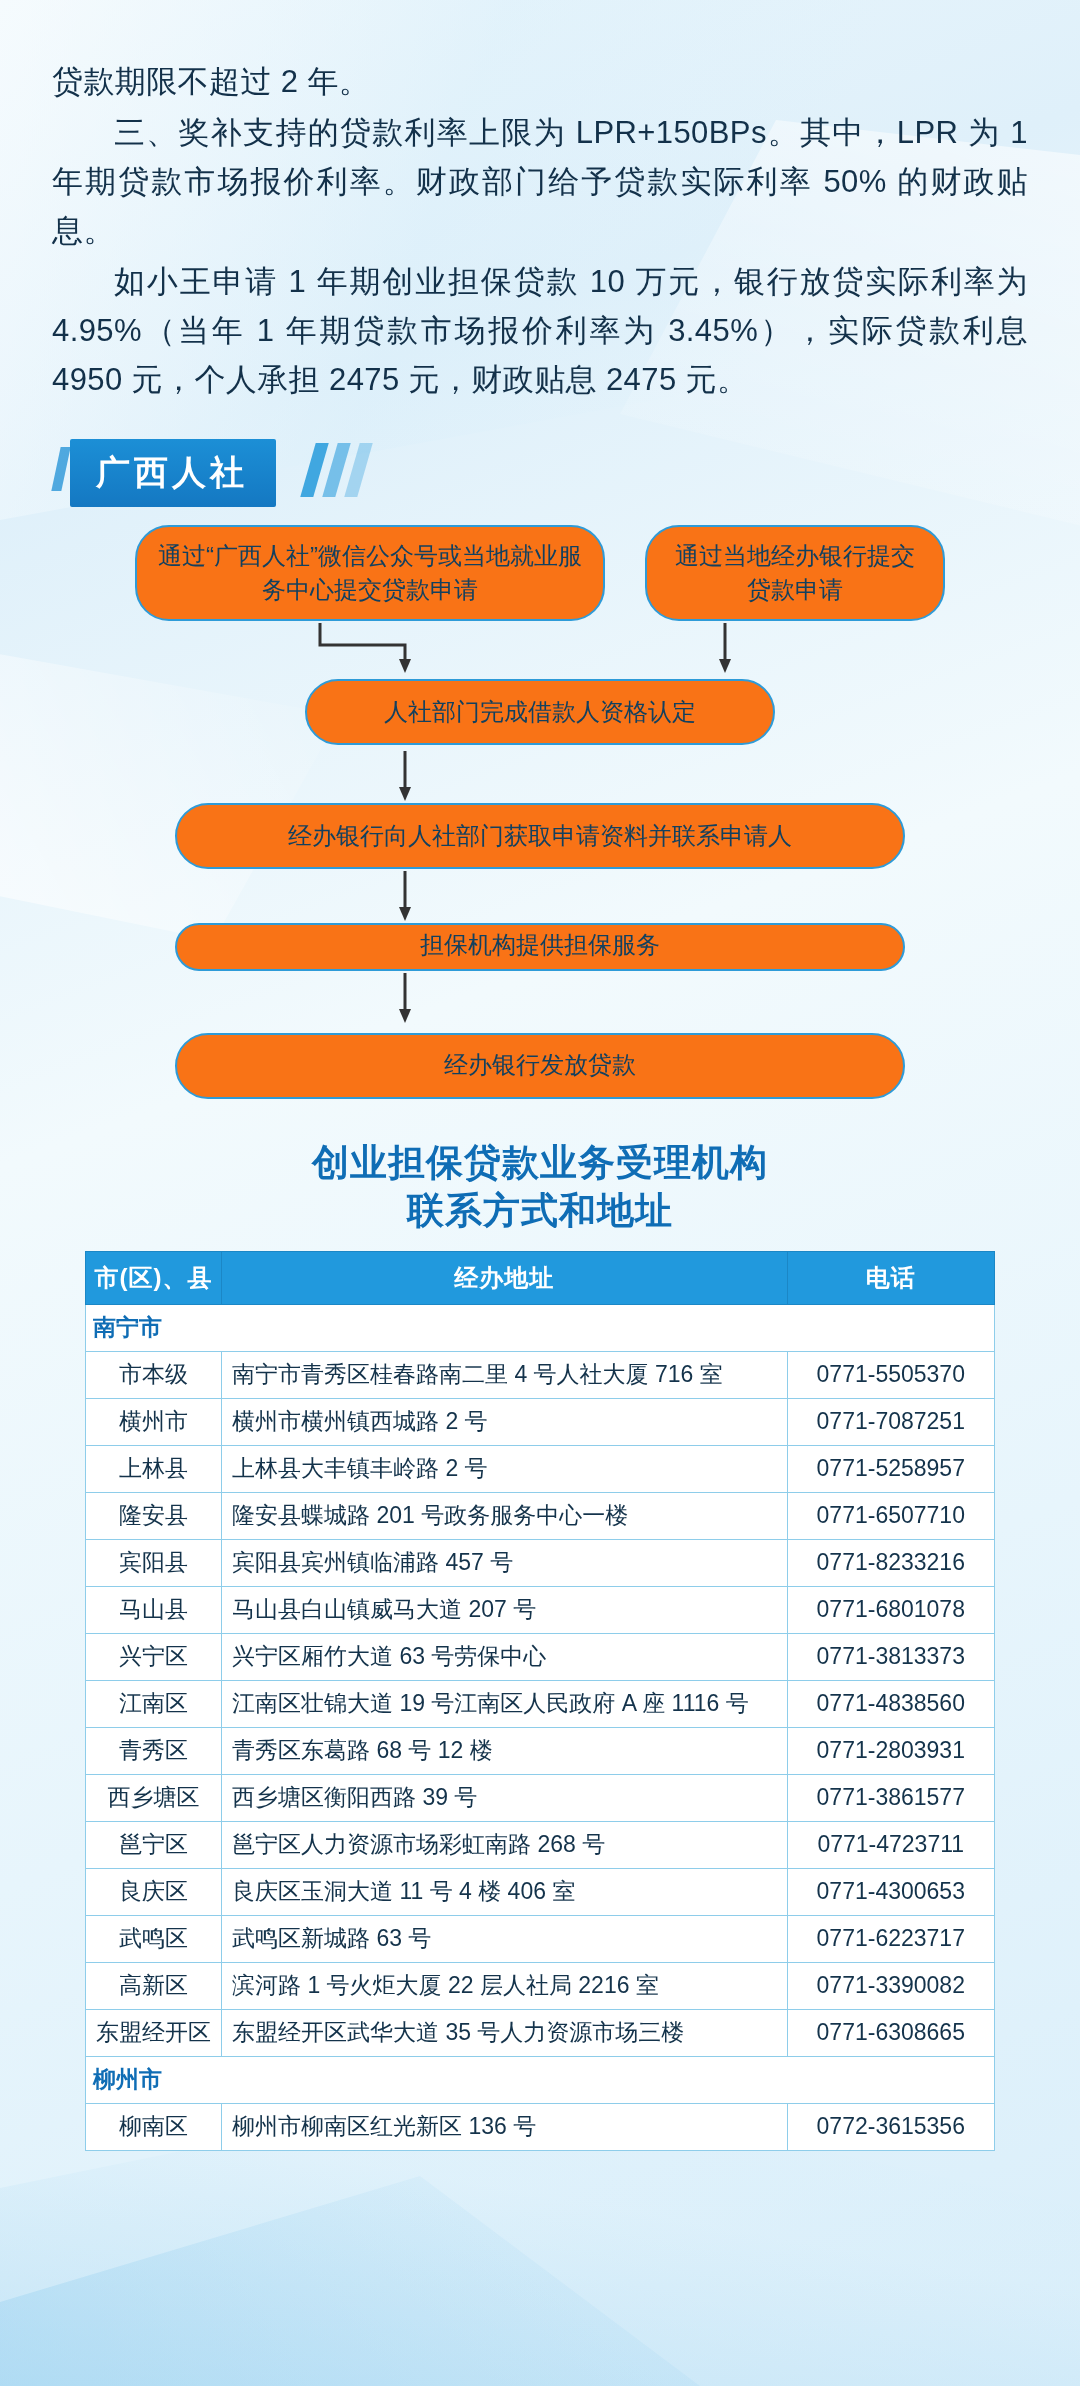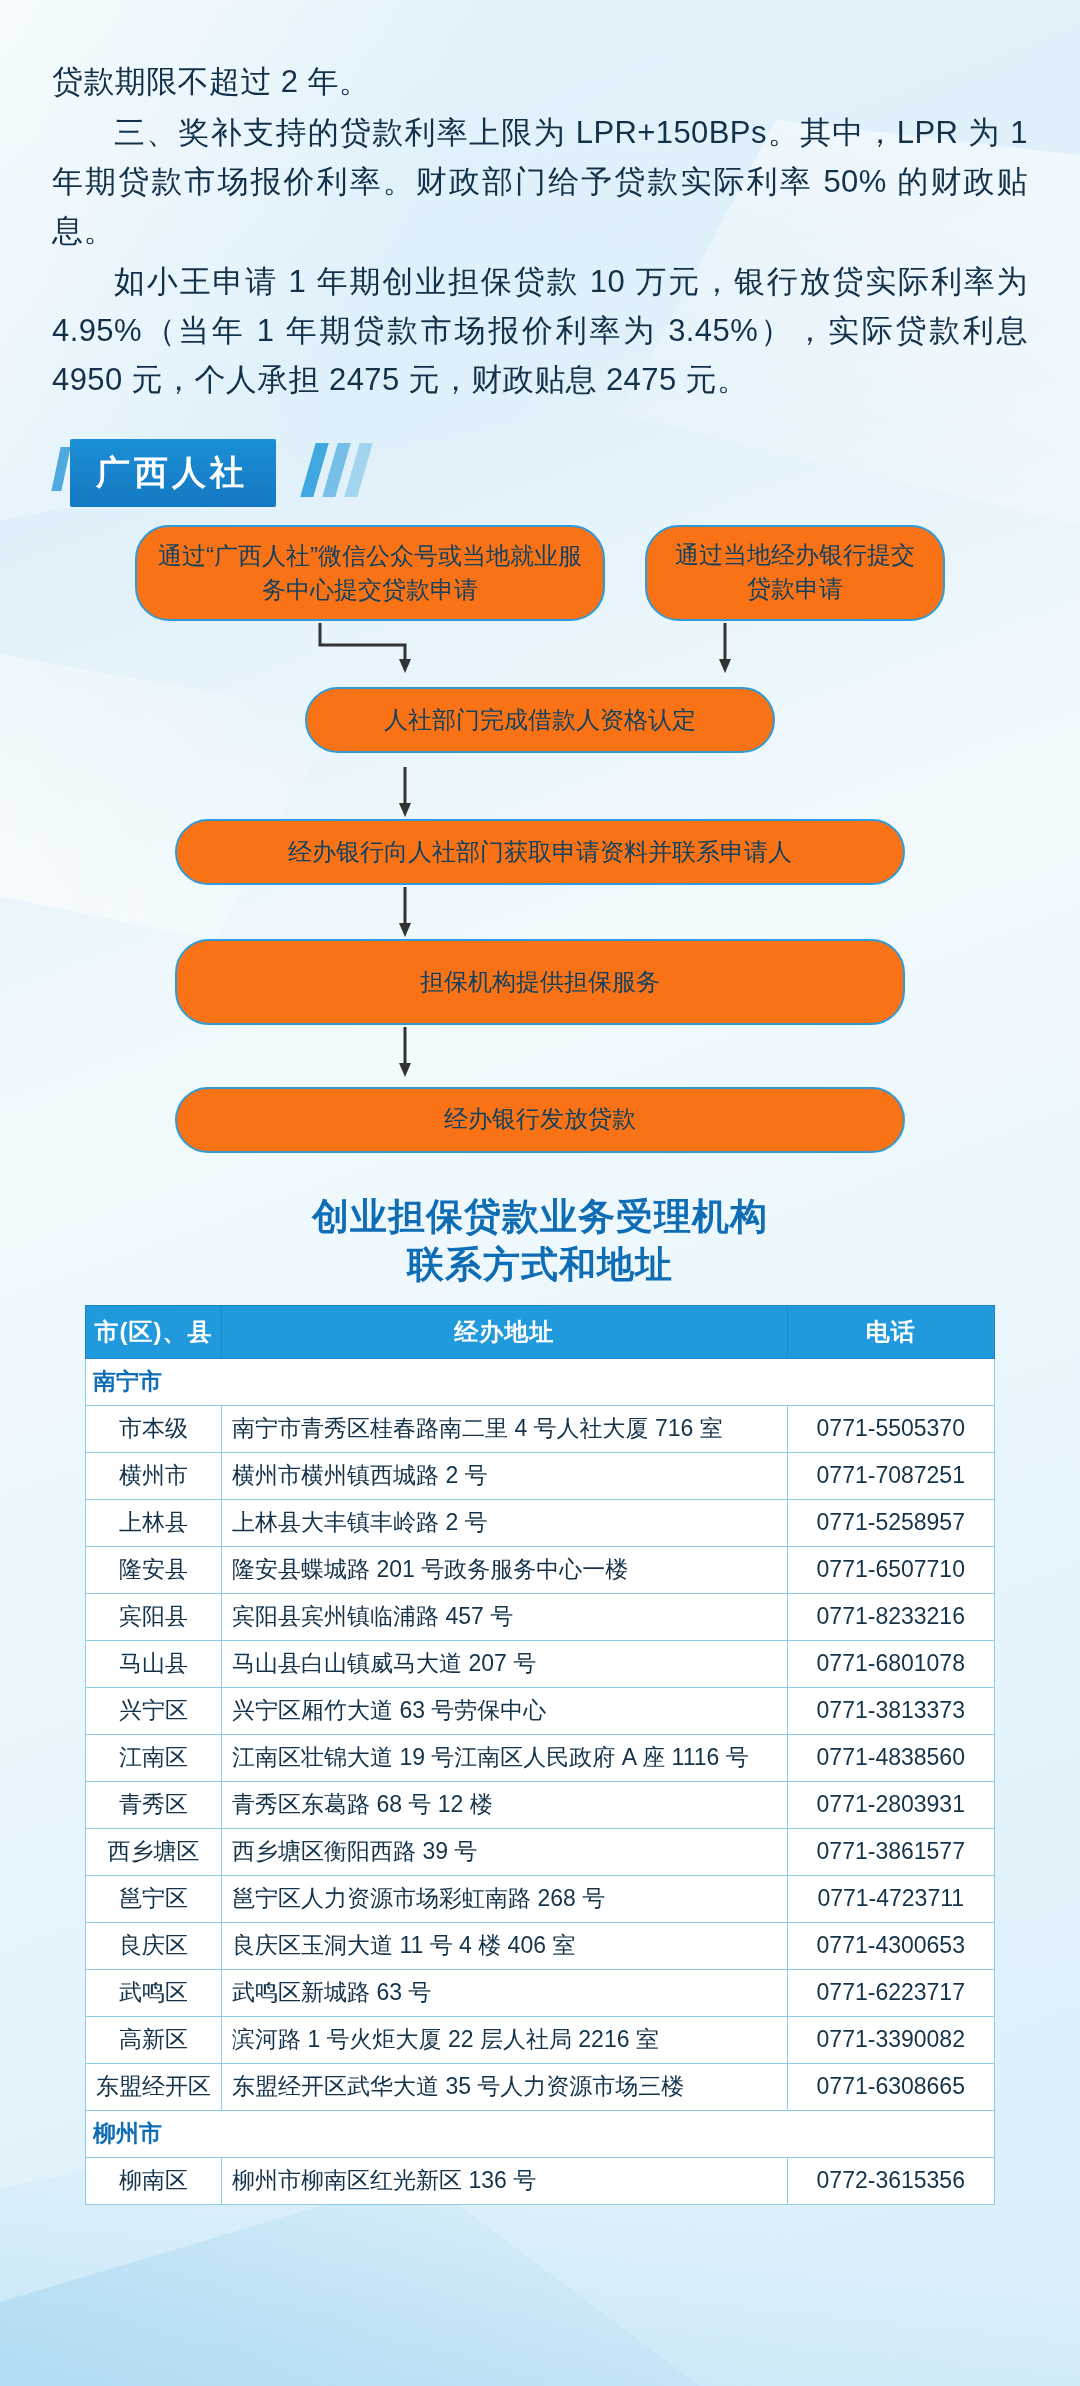--- a/index.html
+++ b/index.html
@@ -129,24 +129,24 @@
     font-size: 24px;
     line-height: 1.4;
     text-align: center;
     display: flex;
     align-items: center;
     justify-content: center;
     box-sizing: border-box;
     padding: 10px 18px;
   }
   .node-top-left  { width: 470px; height: 96px; }
-  .node-top-right { width: 300px; height: 96px; font-family: Liberation Serif, serif; }
-  .node-wide      { width: 470px; height: 66px; margin: 12px auto; }
+  .node-top-right { width: 300px; height: 96px; }
+  .node-wide      { width: 470px; height: 66px; margin: 4px auto; }
   .node-wide2     { width: 730px; height: 66px; margin: 0 auto; }
-  .node-wide3     { width: 730px; height: 86px; margin: 0 auto; }
+  .node-wide3     { width: 730px; height: 48px; margin: 0 auto; font-family: Liberation Mono, monospace; }
   .node-wide4     { width: 730px; height: 66px; margin: 8px auto; font-family: Liberation Serif, serif; }
 
   .arrows {
     position: relative;
     height: 54px;
   }
   .arrow-svg { position: absolute; left: 0; top: 0; }
 
   
   .table-title {

